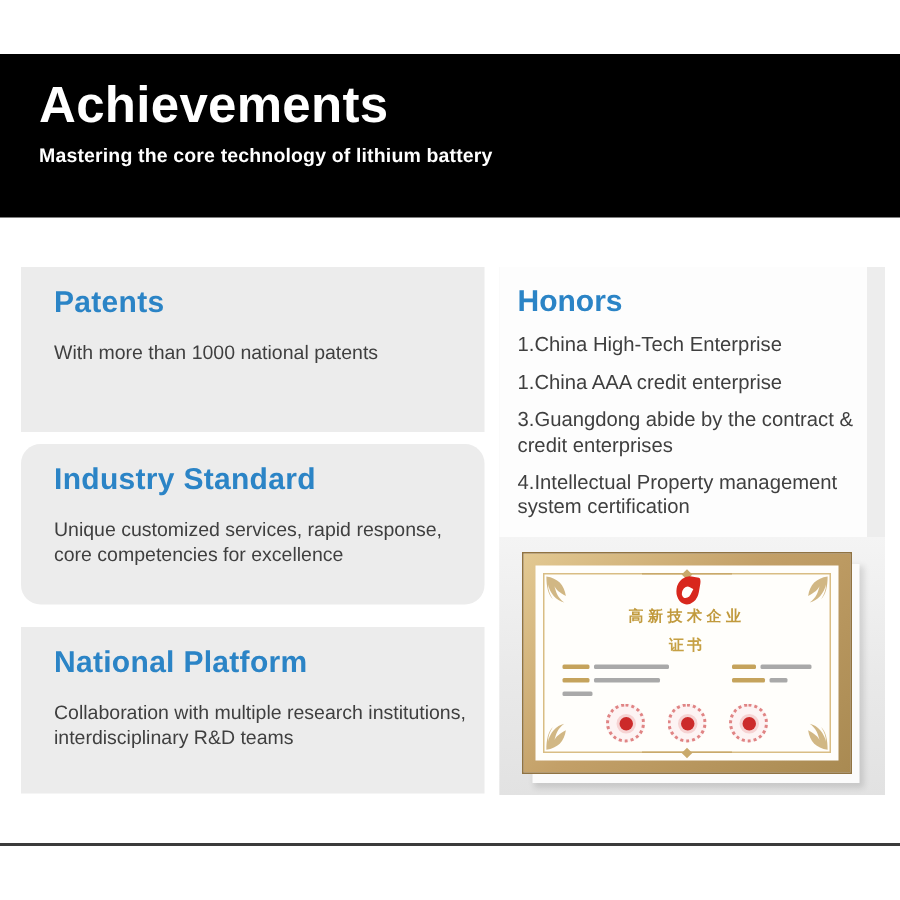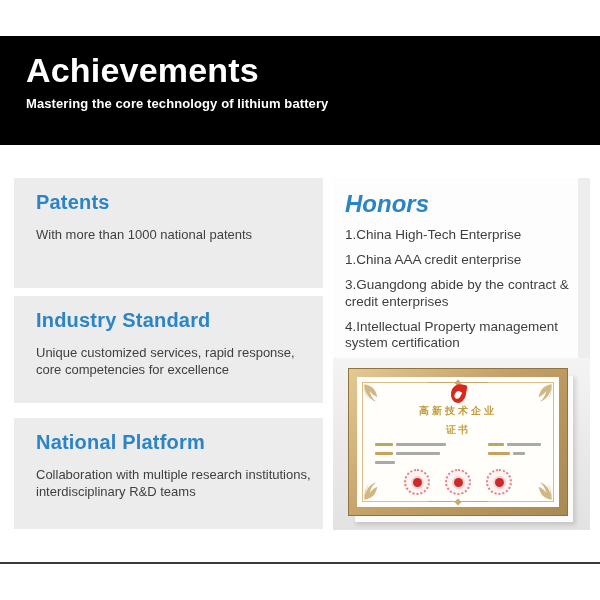--- a/index.html
+++ b/index.html
@@ -23,40 +23,40 @@
     margin:7px 12px 0 0;color:#fff;font-size:13px;font-weight:bold;letter-spacing:0.1px;
   }
 
   
   .left-col{position:absolute;left:14px;top:178px;width:309px;}
   .card{
     background:#ececec;box-sizing:border-box;
     padding:13px 8px 0 22px;
   }
   .card-1{height:110px;margin-bottom:8px;}
-  .card-2{height:107px;margin-bottom:15px;}
+  .card-2{height:107px;margin-bottom:15px;border-radius:13px;}
   .card-3{height:111px;}
   .card h2{
     margin:0;font-size:20px;font-weight:bold;color:#2b84c6;letter-spacing:0.2px;
   }
   .card p{
     margin:13px 0 0 0;font-size:13px;line-height:1.3;color:#3f3f3f;
   }
 
   
   .right-card{
     position:absolute;left:333px;top:178px;width:257px;height:352px;
     background:#ededed;
   }
   .honors-box{
     position:absolute;left:0;top:0;width:245px;height:180px;background:#fdfdfd;
     box-sizing:border-box;padding:12px 0 0 12px;
   }
   .honors-box h2{
-    margin:0 0 9px 0;font-size:24px;font-weight:bold;color:#2b84c6;font-style:italic;
+    margin:0 0 9px 0;font-size:20px;font-weight:bold;color:#2b84c6;
   }
   .honors-box ul{list-style:none;margin:0;padding:0;width:233px;}
   .honors-box li{
     font-size:13.5px;line-height:1.2;color:#3f3f3f;margin-bottom:9px;
   }
 
   
   .cert-area{
     position:absolute;left:0;top:180px;width:257px;height:172px;
     background:linear-gradient(180deg,#f4f4f4 0%,#e9e9e9 55%,#e2e2e2 100%);

